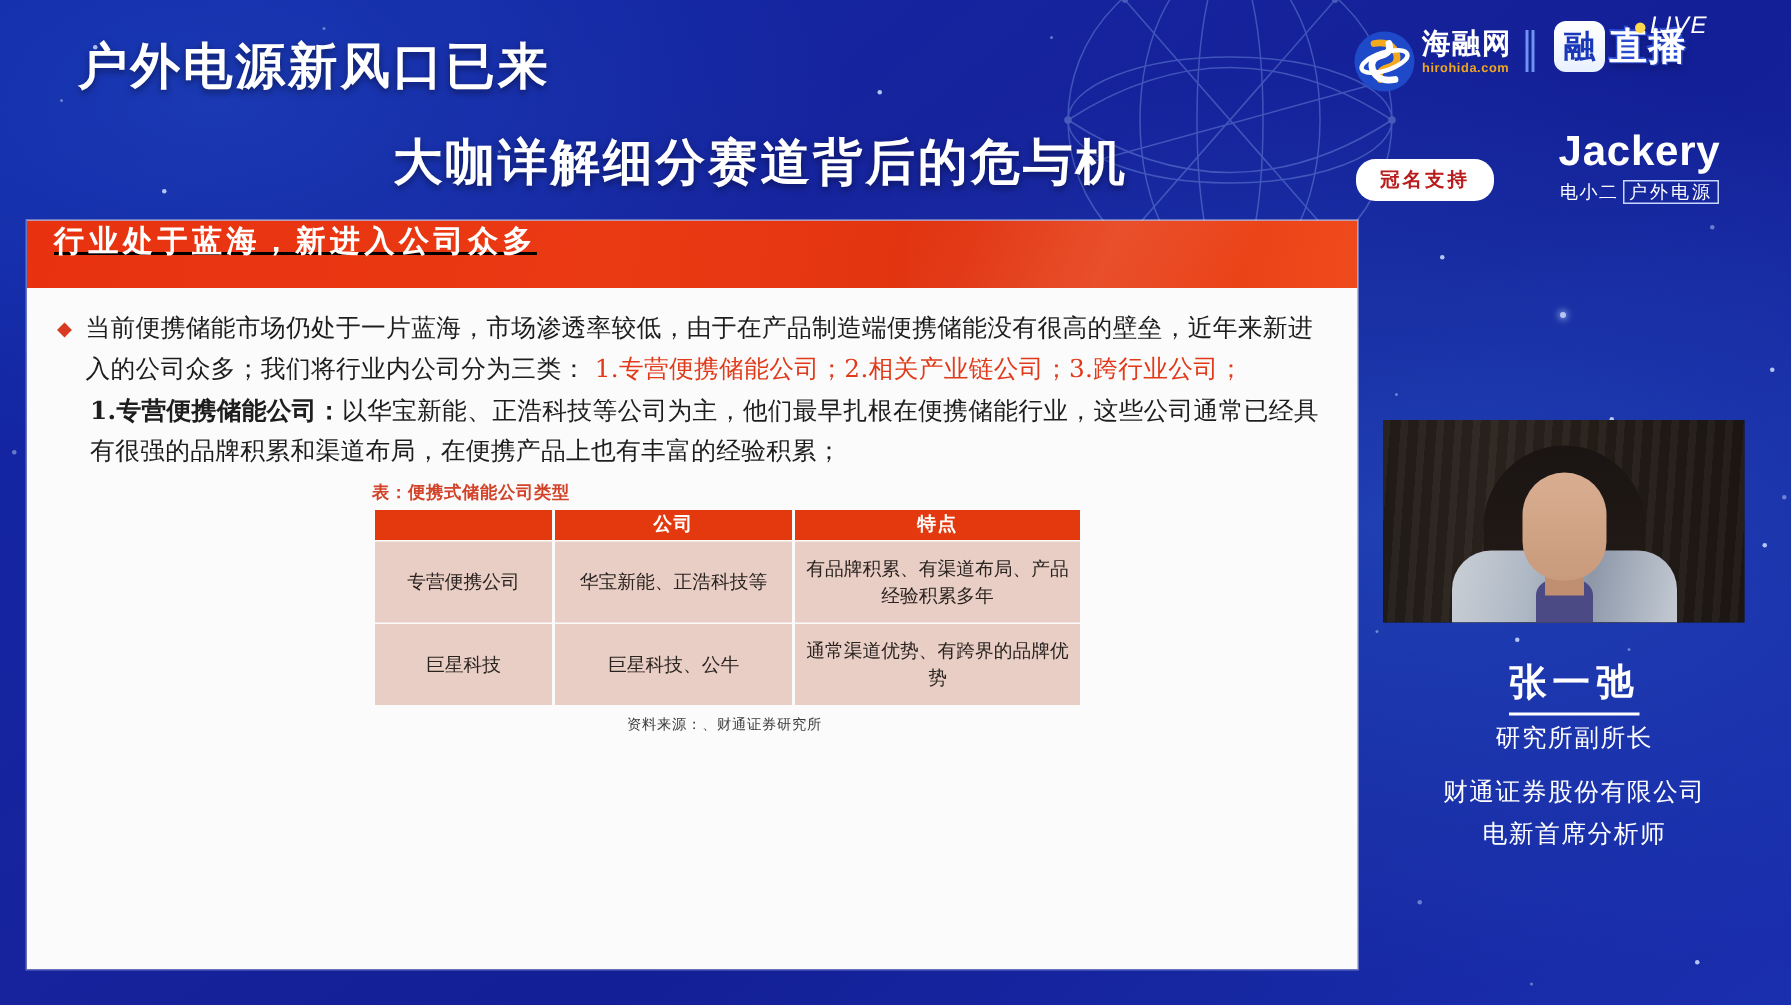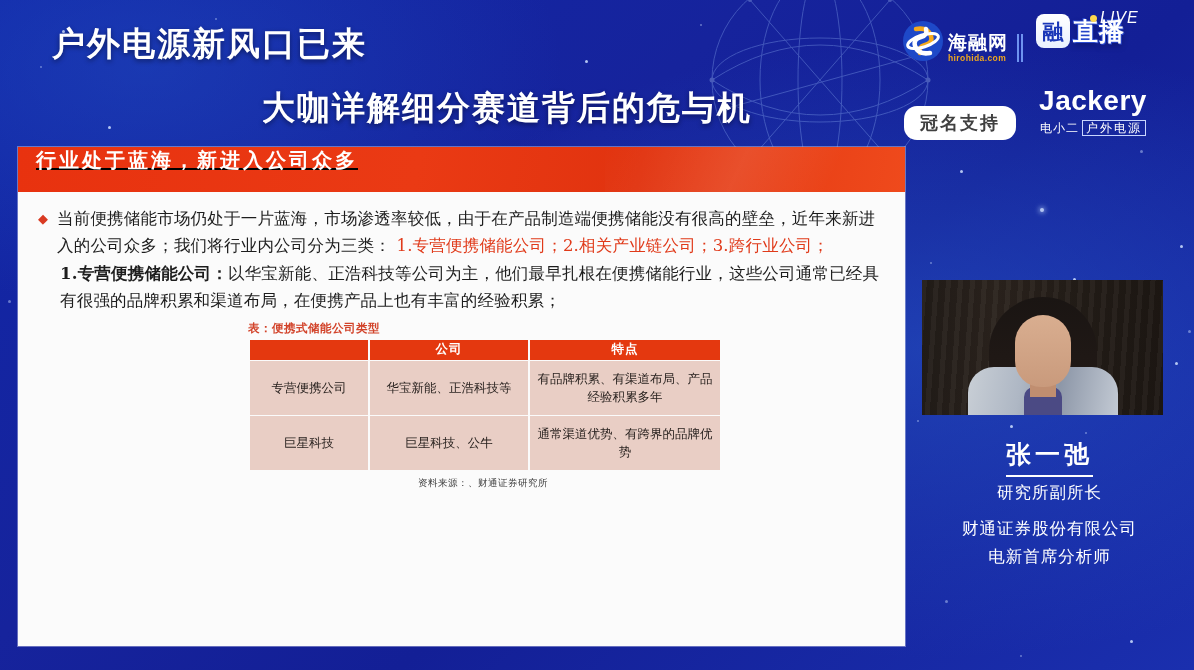--- a/index.html
+++ b/index.html
@@ -39,21 +39,21 @@
     letter-spacing: 2px;
     text-shadow: 0 2px 5px rgba(0,0,10,.45);
     white-space: nowrap;
   }
   #hdr-line-1 { left: 52px; top: 22px; font-size: 33px; }
   #hdr-line-2 { left: 262px; top: 86px; font-size: 33px; }
 
   
   #brand-bar { position:absolute; right:8px; top:8px; width:290px; height:140px; }
 
-  #hairong-logo { position:absolute; left:6px; top:12px; display:flex; align-items:flex-end; gap:4px; }
+  #hairong-logo { position:absolute; left:6px; top:12px; display:flex; align-items:flex-start; gap:4px; }
   .swirl { width:42px; height:42px; position:relative; }
   .swirl svg { display:block; }
   #hairong-wordmark { display:flex; flex-direction:column; line-height:1; }
   .hr-cn { font-size:19px; font-weight:700; color:#ffffff; letter-spacing:1px; }
   .hr-en { font-size:8.5px; font-weight:700; color:#f0a71e; letter-spacing:.4px; margin-top:2px; }
   .divider-bars { display:flex; gap:2px; margin-left:5px; margin-right:2px; }
   .divider-bars i { display:block; width:2px; height:28px; background:#7fa8ff; opacity:.85; }
 
   #rong-live { position:absolute; left:140px; top:6px; display:flex; align-items:flex-start; }
   .rong-box {
@@ -69,22 +69,22 @@
   }
   .live-pill {
     position:absolute; left:54px; top:-5px;
     display:flex; align-items:center; gap:3px;
   }
   .live-dot { width:7px; height:7px; background:#ffd84d; border-radius:50%; }
   .live-txt { font-size:16px; font-weight:400; color:#ffffff; font-style:italic; letter-spacing:1px; }
 
   #sponsor-badge {
     position:absolute; left:8px; top:98px;
-    background:#ffffff; color:#404040;
-    font-size:18px; font-weight:700; letter-spacing:2px;
+    background:#ffffff; color:#b91c1c;
+    font-size:13px; font-weight:700; letter-spacing:2px;
     padding:5px 16px; border-radius:13px; white-space:nowrap;
   }
   #jackery-block { position:absolute; left:106px; top:78px; text-align:center; width:182px; }
   #jackery-word { font-size:28px; font-weight:700; color:#ffffff; letter-spacing:.5px; line-height:1.05; }
   #jackery-sub { margin-top:5px; font-size:12px; color:#ffffff; letter-spacing:1px; white-space:nowrap; }
   #jackery-sub .boxed { border:1px solid #c9d6ff; padding:0 3px; margin-left:3px; letter-spacing:2px; }
 
   
   #slide {
     position:absolute; left:18px; top:147px; width:887px; height:499px;

